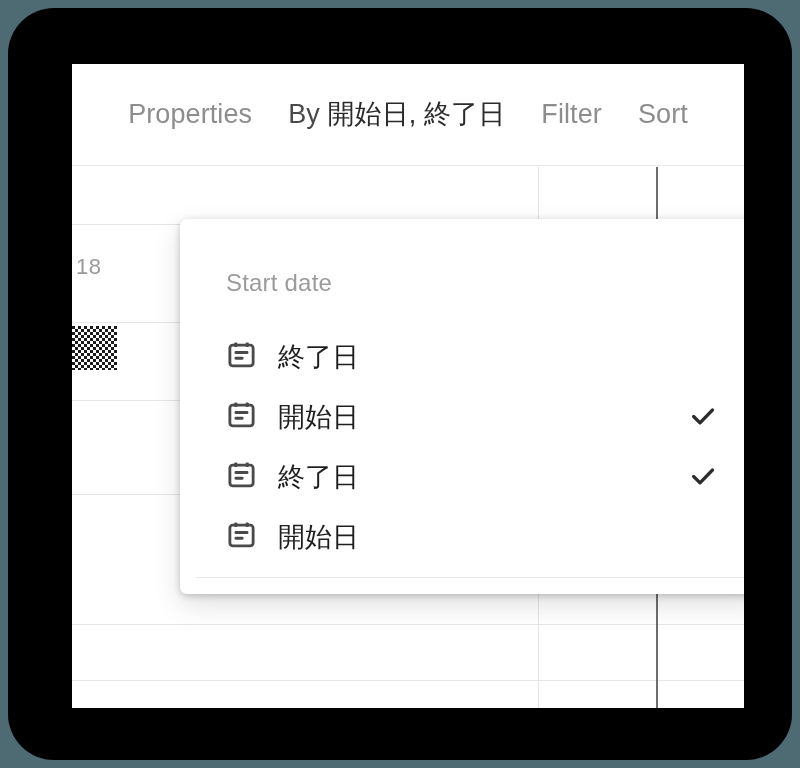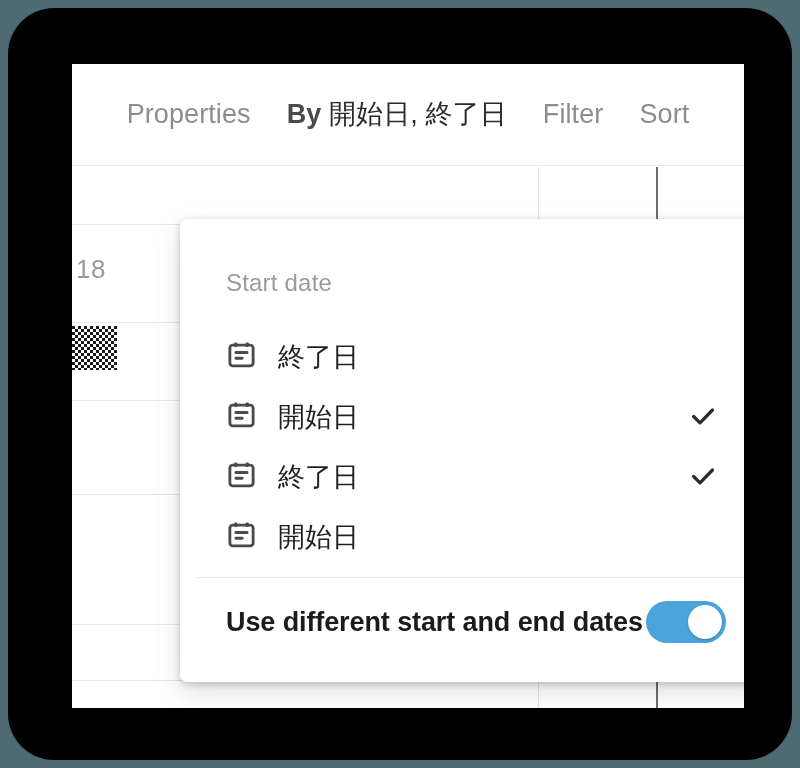--- a/index.html
+++ b/index.html
@@ -53,21 +53,21 @@
     background: #ffffff;
   }
   .toolbar-item {
     font-size: 27px;
     letter-spacing: .1px;
     white-space: nowrap;
     line-height: 1;
   }
   .toolbar-item.muted { color: #8d8d8d; }
   .toolbar-item.strong { color: #2b2b2b; }
-  .toolbar-item .by-label { color: #4a4a4a; font-weight: bold; }
+  .toolbar-item .by-label { color: #4a4a4a; }
 
   
   .bg-row-line {
     position: absolute;
     left: 0;
     width: 100%;
     height: 1px;
     background: #e6e6e6;
   }
   .bg-col-line {
@@ -76,21 +76,21 @@
     bottom: 0;
     width: 1px;
   }
   #bg-col-light { left: 466px; background: #e4e4e4; }
   #bg-col-dark  { left: 584px; width: 2px; background: #6d6d6d; }
 
   #bg-day-number {
     position: absolute;
     left: 4px;
     top: 190px;
-    font-size: 26px;
+    font-size: 22px;
     color: #9a9a9a;
     letter-spacing: .5px;
   }
 
   
   .hatch-bar {
     position: absolute;
     background-size: 6px 6px;
   }
   #hatch-bar-left {
@@ -311,23 +311,17 @@
             <rect x="6.6" y="8.6" width="10.8" height="2.2" rx="1" fill="#4a4a4a"></rect>
             <rect x="6.6" y="13" width="7" height="2.2" rx="1" fill="#4a4a4a"></rect>
           </svg>
         </span>
         <span class="menu-option-label">開始日</span>
         <span class="check-icon hidden"></span>
       </div>
 
       <div id="menu-divider"></div>
 
-      <div id="toggle-row">
-        <span id="toggle-row-label">Use different start and end dates</span>
-        <span class="switch on" id="use-different-dates-switch" style="background: rgb(74, 163, 219);">
-          <span class="knob"></span>
-        </span>
-      </div>
 
     </div>
 
   </div>
 </div>
 
 </body></html>

